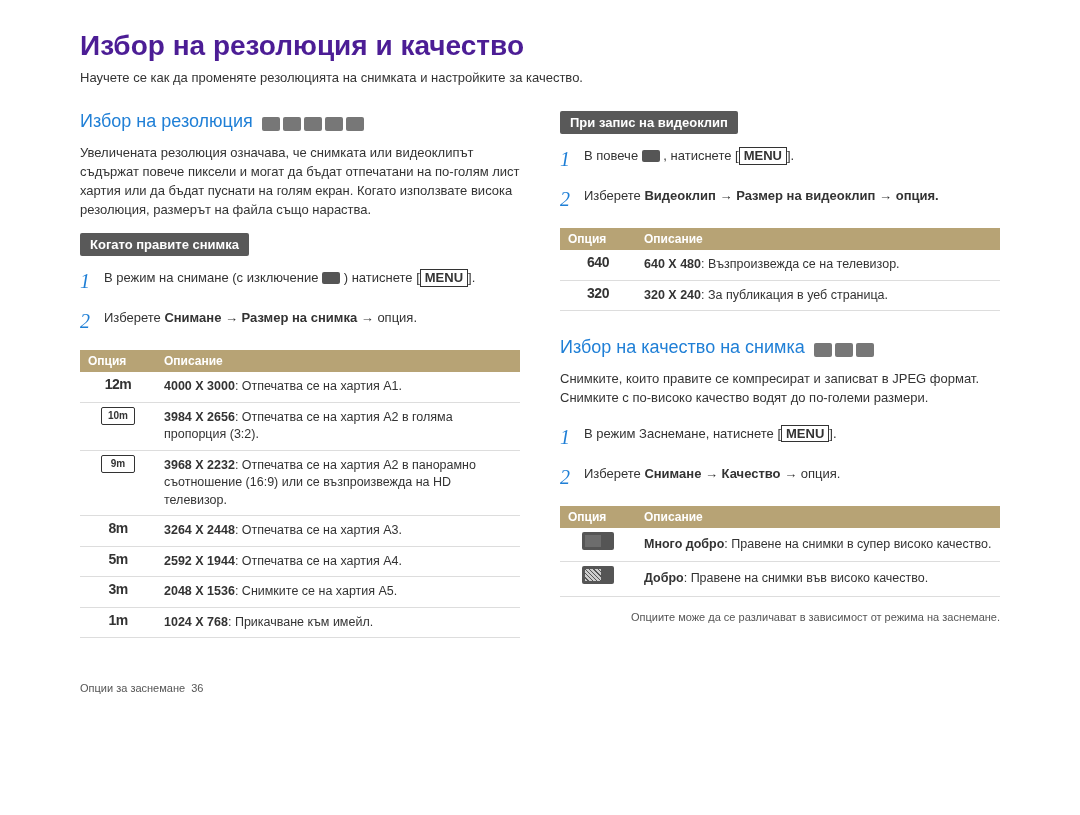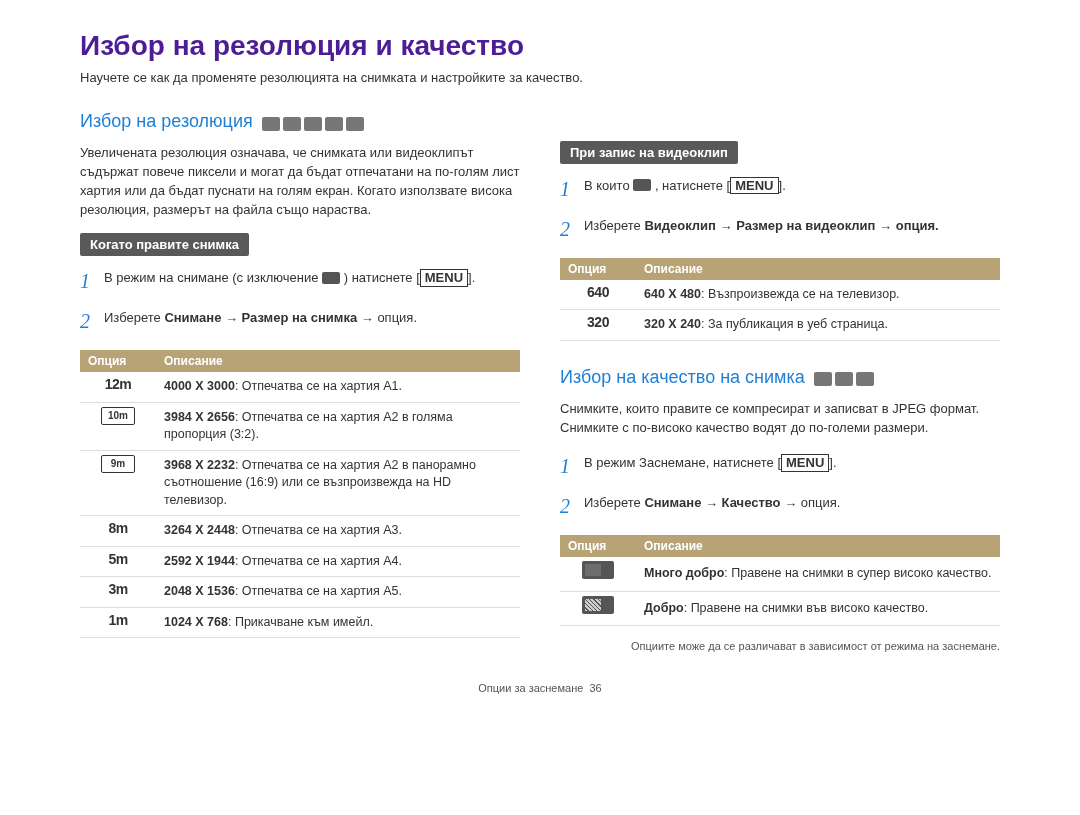--- a/index.html
+++ b/index.html
@@ -23,21 +23,20 @@
     font-weight: bold;
     margin: 0 0 8px 0;
   }
   .intro {
     font-size: 13px;
     margin-bottom: 26px;
   }
   .columns {
     display: flex;
     gap: 40px;
-    align-items: flex-end;
   }
   .col {
     flex: 1 1 50%;
   }
   h2 {
     color: #1f7fd6;
     font-size: 18px;
     font-weight: normal;
     margin: 0 0 6px 0;
     display: inline-block;
@@ -180,21 +179,20 @@
       repeating-linear-gradient(0deg, #ccc 0 2px, #555 2px 4px),
       repeating-linear-gradient(90deg, #ccc 0 2px, #555 2px 4px);
       background-blend-mode: multiply;}
   .footnote {
     font-size: 11px;
     color: #555;
     text-align: right;
     margin-top: 4px;
   }
   .footer {
-    text-align: center;
     font-size: 11px;
     color: #555;
     margin-top: 30px;
   }
 </style>
 </head>
 <body>
 
 <div class="page">
   <h1>Избор на резолюция и качество</h1>
@@ -260,38 +258,38 @@
             <tr>
     <td class="opt"><span class="opt-badge noborder">8m</span></td>
     <td><b>3264 X 2448</b><span>: Отпечатва се на хартия A3.</span></td>
             </tr>
             <tr>
     <td class="opt"><span class="opt-badge noborder">5m</span></td>
     <td><b>2592 X 1944</b><span>: Отпечатва се на хартия A4.</span></td>
             </tr>
             <tr>
     <td class="opt"><span class="opt-badge noborder">3m</span></td>
-    <td><b>2048 X 1536</b><span>: Отпечатва се на хартия A5.</span></td>
+    <td><b>2048 X 1536</b><span>: Снимките се на хартия A5.</span></td>
             </tr>
             <tr>
     <td class="opt"><span class="opt-badge noborder">1m</span></td>
     <td><b>1024 X 768</b><span>: Прикачване към имейл.</span></td>
             </tr>
           </tbody>
       </table>
     </div>
 
     <div class="col">
 
       <div class="subhead">При запис на видеоклип</div>
       <div class="steps">
         <div class="step">
           <div class="step-num">1</div>
           <div class="step-text">
-            <span>В които </span>
+            <span>В повече </span>
             <span class="inline-icon"></span>
             <span>, натиснете </span>
             [<span class="menu-box">MENU</span>]<span>.</span>
           </div>
         </div>
         <div class="step">
           <div class="step-num">2</div>
           <div class="step-text">
             <span>Изберете </span>
             <span class="bold">Видеоклип → Размер на видеоклип →</span>

